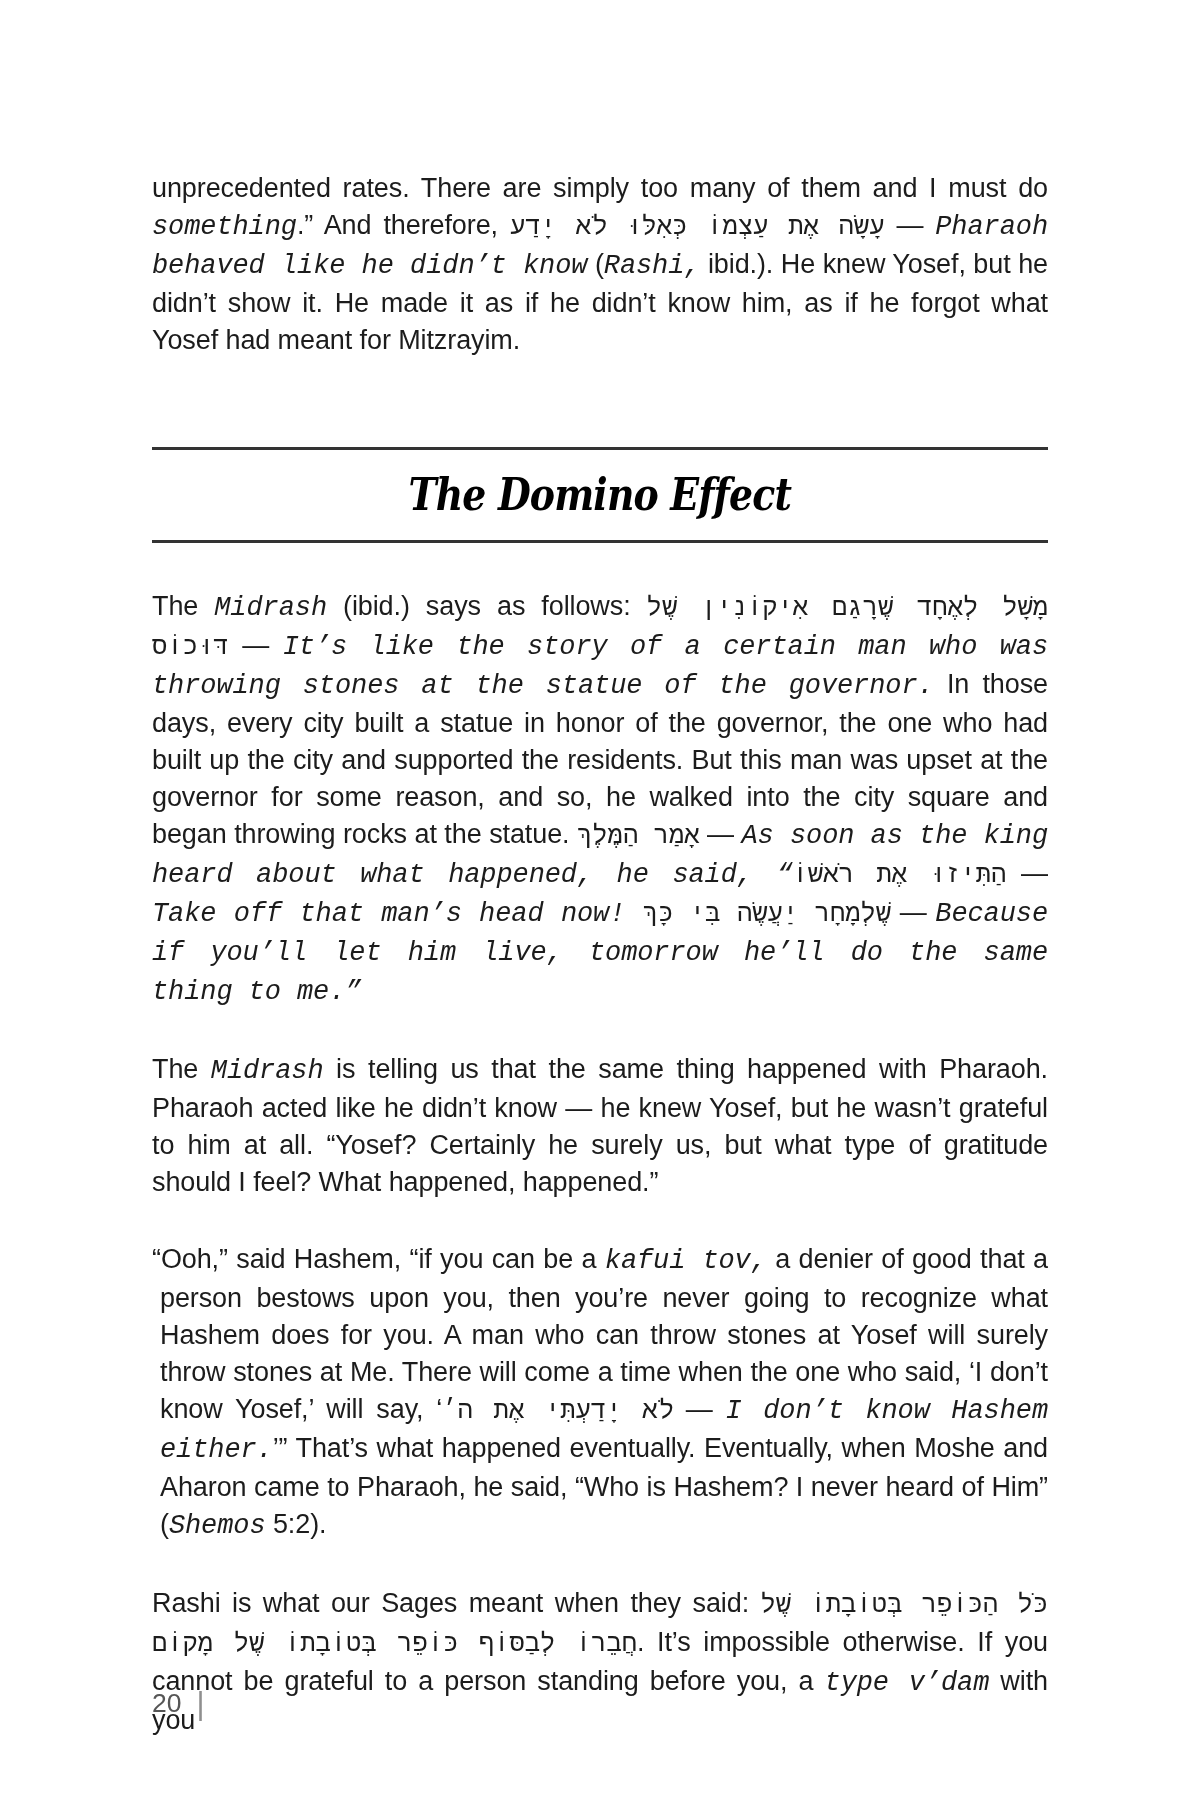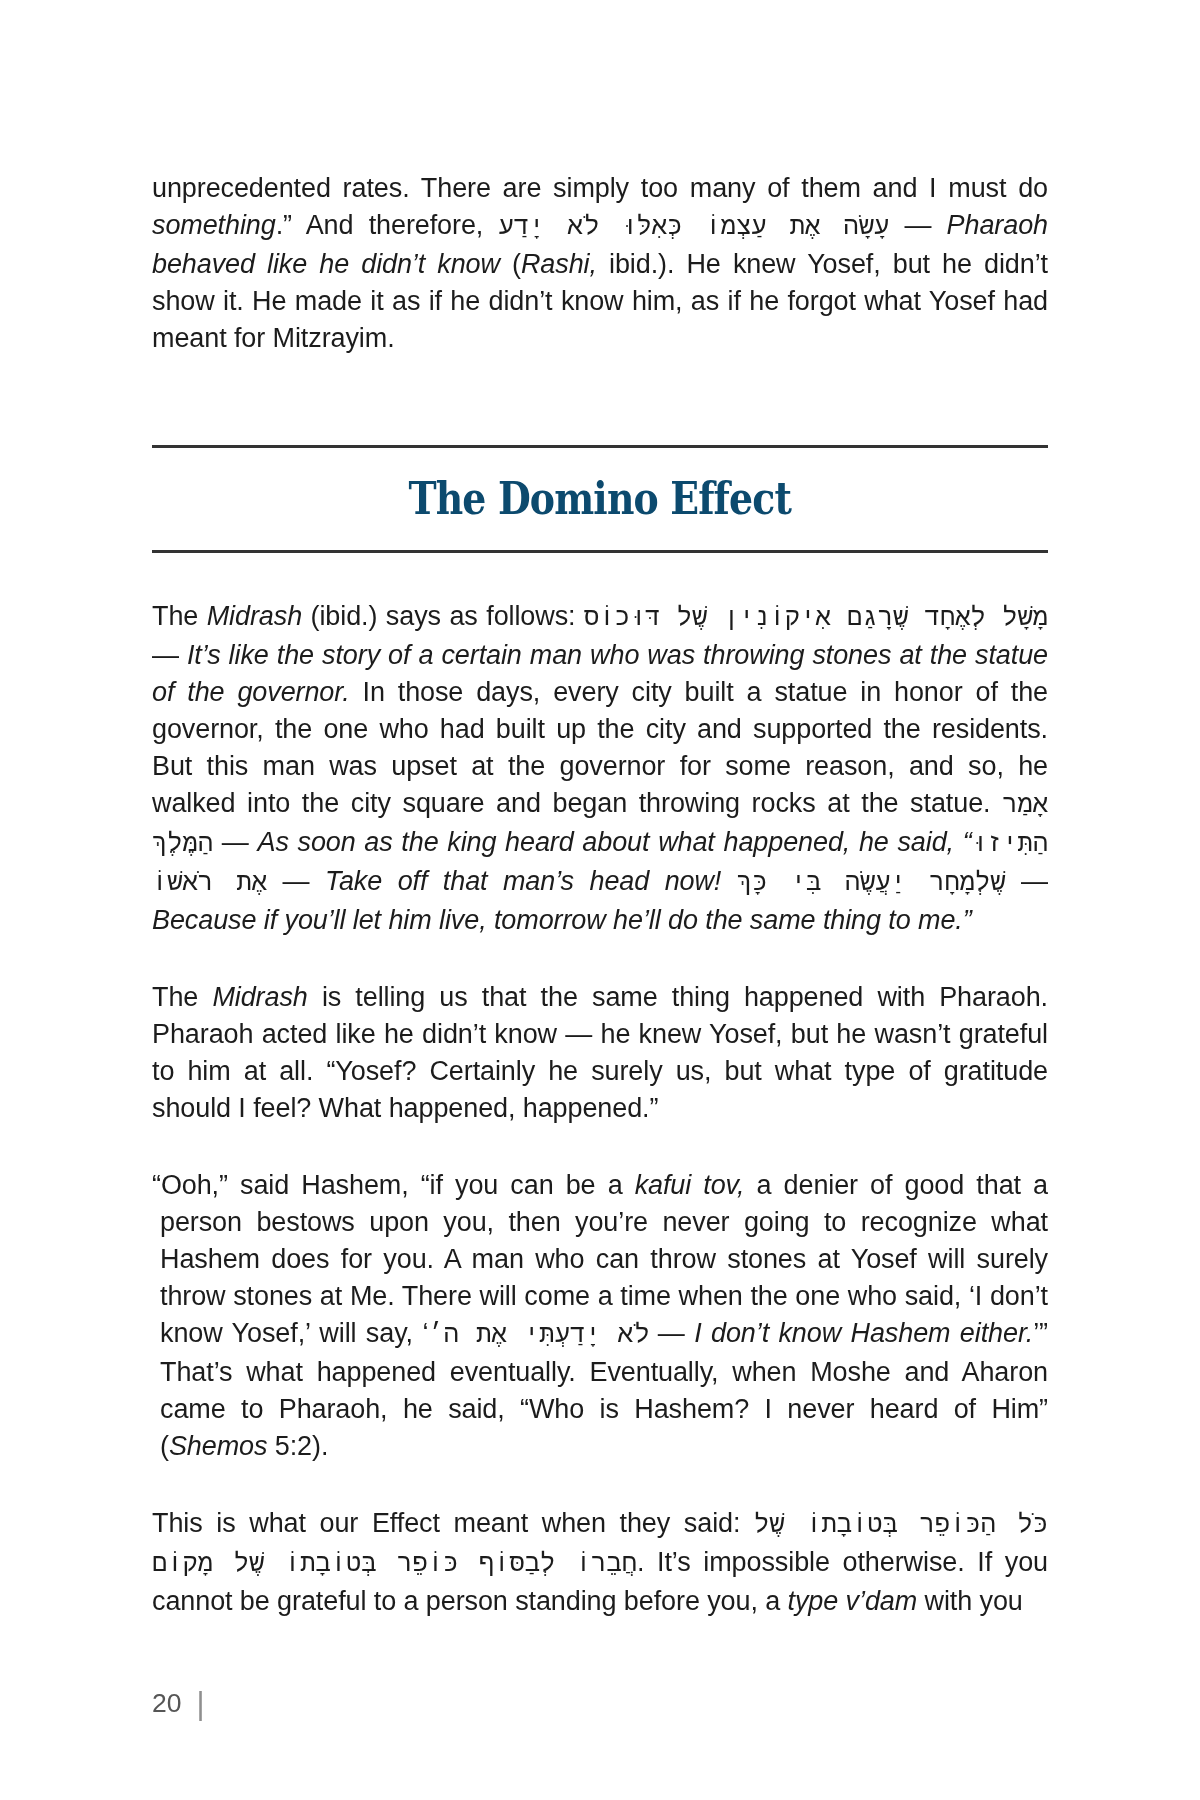--- a/index.html
+++ b/index.html
@@ -16,40 +16,41 @@
     left: 152px; top: 170px;
     width: 896px;
   }
   p.body {
     font-size: 27px;
     line-height: 37px;
     text-align: justify;
     margin: 0 0 40px 0;
     letter-spacing: -0.1px;
   }
-  .it { font-style: italic; }
+  .it { font-style: italic; font-family: Liberation Mono, monospace; }
   .heb {
     font-family: Liberation Mono, monospace;
     font-size: 0.95em;
   }
   .hang { padding-left: 8px; text-indent: -8px; }
   .heading-block {
     margin: 88px 0 45px 0;
     border-top: 3px solid #333333;
     border-bottom: 3px solid #333333;
     padding: 9px 0;
   }
   h1.heading {
-    margin: 18px;
+    margin: 12px;
     text-align: center;
     font-family: "DejaVu Serif", "Liberation Serif", serif;
     font-weight: 700;
     font-size: 45px;
     line-height: 48px;
-    color: #0c4a6e;
+    color: #000000;
+    font-style: italic;
   }
   h1.heading .cond {
     display: inline-block;
     transform: scaleX(0.84);
     transform-origin: center;
     letter-spacing: -1px;
     white-space: nowrap;
   }
   .footer {
     position: absolute;
@@ -78,20 +79,20 @@
   <section class="heading-block">
     <h1 class="heading"><span class="cond">The Domino Effect</span></h1>
   </section>
 
   <p class="body"><span>The </span><span class="it">Midrash</span><span> (ibid.) says as follows: </span><span class="heb" dir="rtl">מָשָׁל לְאֶחָד שֶׁרָגַם אִיקוֹנִין שֶׁל דּוּכוֹס</span><span> — </span><span class="it">It’s like the story of a certain man who was throwing stones at the statue of the governor.</span><span> In those days, every city built a statue in honor of the governor, the one who had built up the city and supported the residents. But this man was upset at the governor for some reason, and so, he walked into the city square and began throwing rocks at the statue. </span><span class="heb" dir="rtl">אָמַר הַמֶּלֶךְ</span><span> — </span><span class="it">As soon as the king heard about what happened, he said, “</span><span class="heb" dir="rtl">הַתִּיזוּ אֶת רֹאשׁוֹ</span><span> — </span><span class="it">Take off that man’s head now! </span><span class="heb" dir="rtl">שֶׁלְמָחָר יַעֲשֶׂה בִּי כָּךְ</span><span> — </span><span class="it">Because if you’ll let him live, tomorrow he’ll do the same thing to me.”</span></p>
 
   <p class="body"><span>The </span><span class="it">Midrash</span><span> is telling us that the same thing happened with Pharaoh. Pharaoh acted like he didn’t know — he knew Yosef, but he wasn’t grateful to him at all. “Yosef? Certainly he surely us, but what type of gratitude should I feel? What happened, happened.”</span></p>
 
   <p class="body hang"><span>“Ooh,” said Hashem, “if you can be a </span><span class="it">kafui tov,</span><span> a denier of good that a person bestows upon you, then you’re never going to recognize what Hashem does for you. A man who can throw stones at Yosef will surely throw stones at Me. There will come a time when the one who said, ‘I don’t know Yosef,’ will say, ‘</span><span class="heb" dir="rtl">לֹא יָדַעְתִּי אֶת ה׳</span><span> — </span><span class="it">I don’t know Hashem either.</span><span>’” That’s what happened eventually. Eventually, when Moshe and Aharon came to Pharaoh, he said, “Who is Hashem? I never heard of Him” (</span><span class="it">Shemos</span><span> 5:2).</span></p>
 
-  <p class="body"><span>This is what our Effect meant when they said: </span><span class="heb" dir="rtl">כֹּל הַכּוֹפֵר בְּטוֹבָתוֹ שֶׁל חֲבֵרוֹ לְבַסּוֹף כּוֹפֵר בְּטוֹבָתוֹ שֶׁל מָקוֹם</span><span>. It’s impossible otherwise. If you cannot be grateful to a person standing before you, a </span><span class="it">type v’dam</span><span> with you</span></p>
+  <p class="body"><span>Rashi is what our Sages meant when they said: </span><span class="heb" dir="rtl">כֹּל הַכּוֹפֵר בְּטוֹבָתוֹ שֶׁל חֲבֵרוֹ לְבַסּוֹף כּוֹפֵר בְּטוֹבָתוֹ שֶׁל מָקוֹם</span><span>. It’s impossible otherwise. If you cannot be grateful to a person standing before you, a </span><span class="it">type v’dam</span><span> with you</span></p>
 
 </main>
 
 <footer class="footer">
   <span>20</span>
   <span class="sep">|</span>
 </footer>
 
 </body></html>

